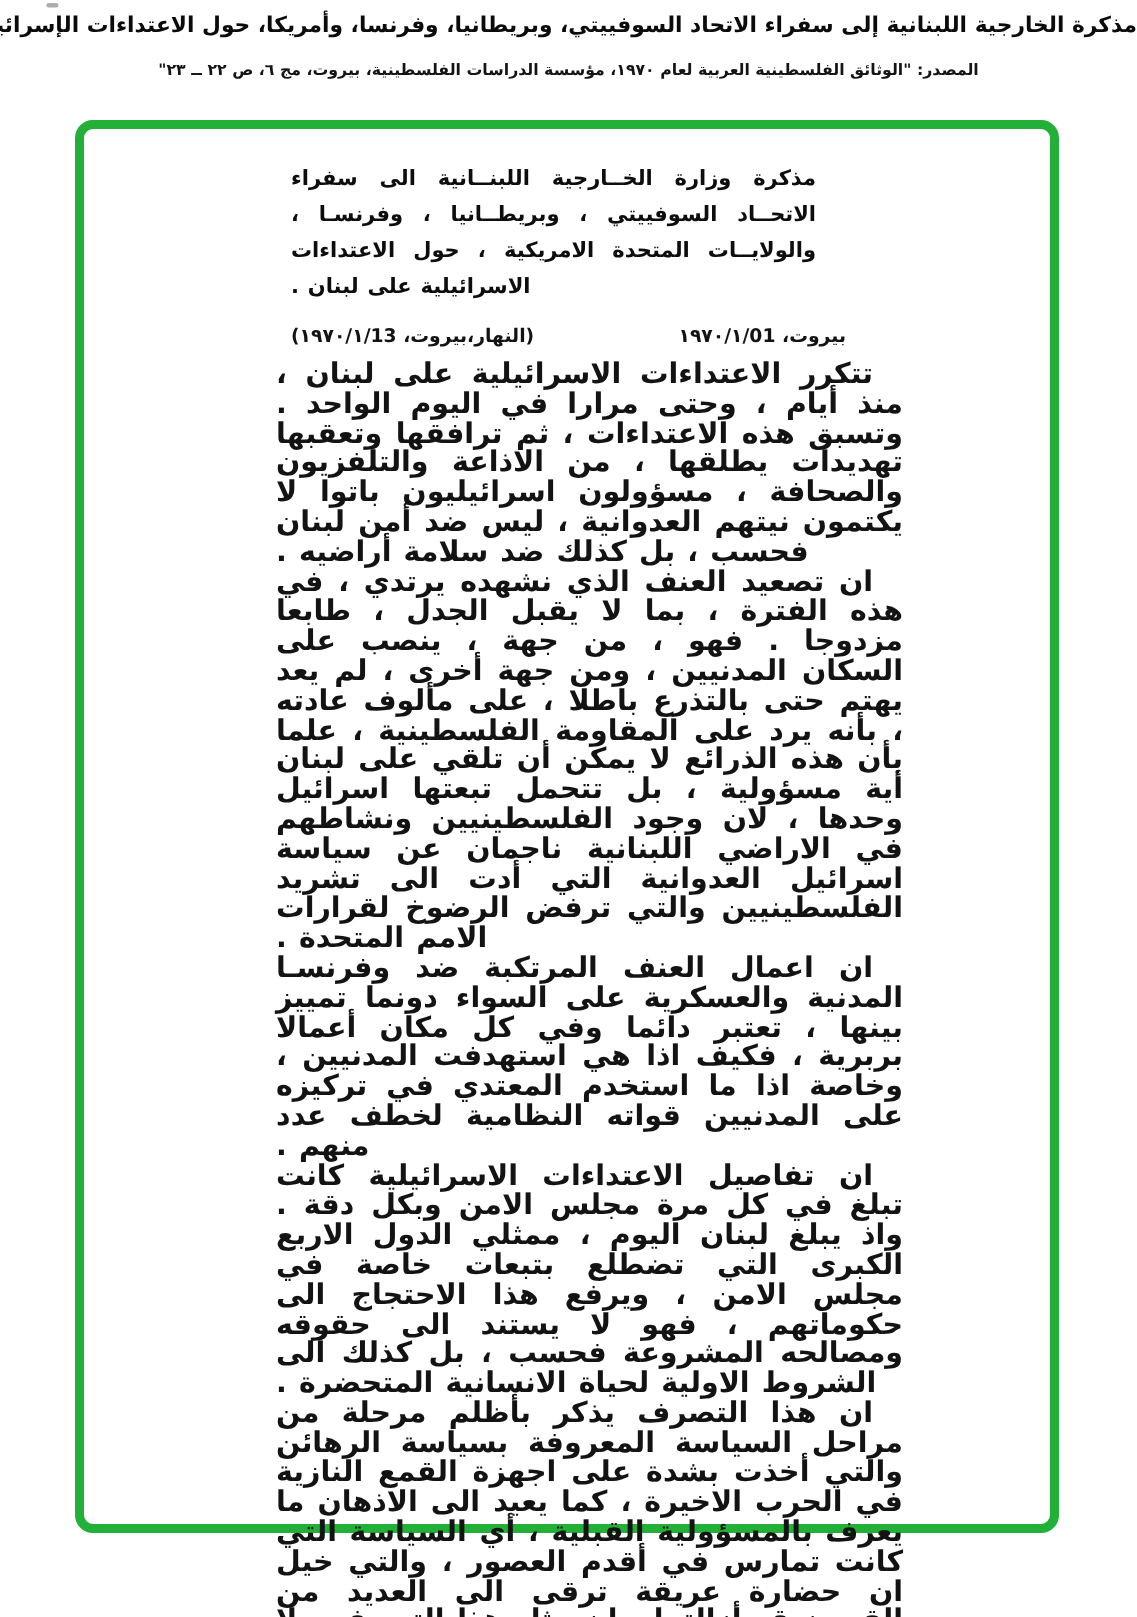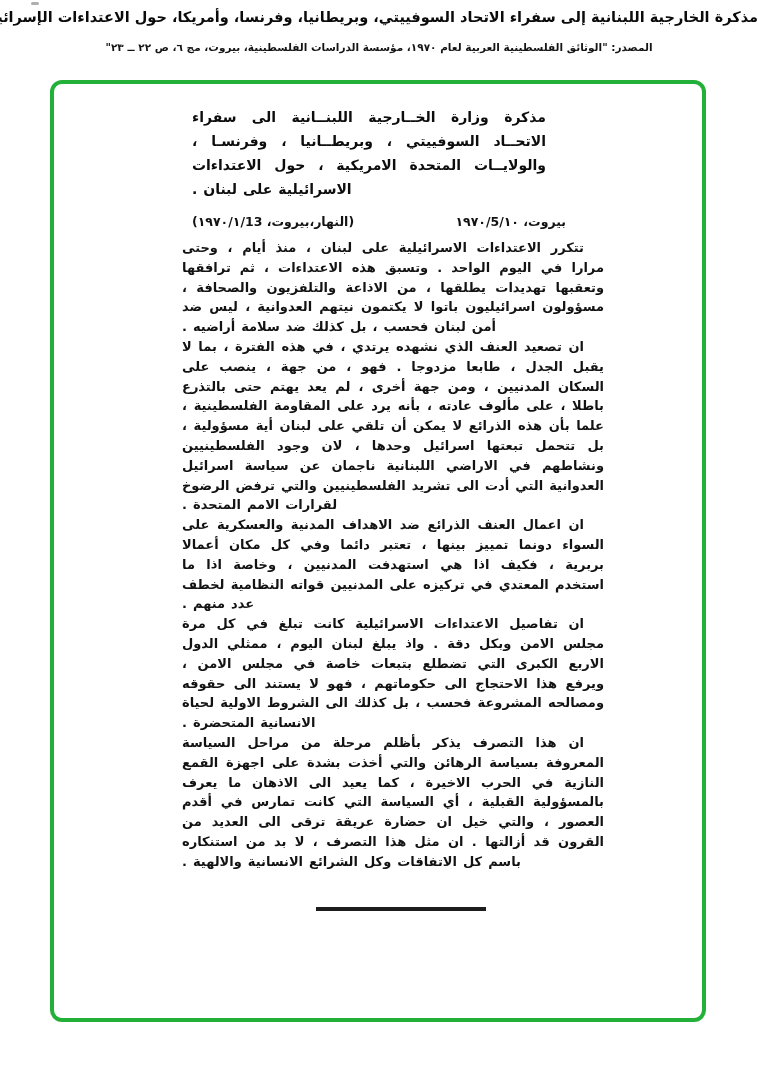--- a/index.html
+++ b/index.html
@@ -16,42 +16,42 @@
     position:absolute;top:41px;left:0;right:0;
     direction:rtl;text-align:center;white-space:nowrap;
     font-size:10.5px;font-weight:bold;color:#141414;
   }
   .scan-artifact{
     position:absolute;left:31px;top:2px;width:8px;height:3px;
     background:#9a9a9a;border-radius:2px;opacity:.8;
   }
   .doc-frame{
     position:absolute;left:50px;top:80px;width:656px;height:942px;
-    box-sizing:border-box;border:4px solid #a16207;border-radius:12px;
+    box-sizing:border-box;border:6px solid #a16207;border-radius:12px;
     background:#ffffff;
   }
   .doc-content{
     position:absolute;top:0;left:0;right:0;
     margin:21px 98px 0 128px;  
     direction:rtl;color:#131313;
   }
   .memo-heading{
     margin:0 58px 0 10px;
     font-size:14px;font-weight:bold;line-height:24px;
     text-align:justify;text-align-last:left;
     word-spacing:1px;color:#0d0d0d;
   }
   .dateline{
     margin-top:13px;padding:0 38px 0 10px;
     display:flex;justify-content:space-between;align-items:baseline;
     font-size:12.5px;font-weight:bold;
   }
   .memo-body{margin-top:9px;}
   .memo-body p{
-    margin:0;font-size:13px;font-weight:bold;line-height:19.8px;
+    margin:0;font-size:19px;font-weight:bold;line-height:19.8px;
     text-align:justify;text-align-last:left;text-indent:20px;
     word-spacing:1.5px;color:#131313;
   }
   .end-divider{
     width:170px;height:4px;background:#1d1d1d;
     margin:35px auto 0;transform:translateX(8px); 
   }
 </style>
 </head>
 <body>
@@ -60,28 +60,28 @@
 
 <div class="page-title">مذكرة الخارجية اللبنانية إلى سفراء الاتحاد السوفييتي، وبريطانيا، وفرنسا، وأمريكا، حول الاعتداءات الإسرائيلية</div>
 <div class="page-source">المصدر: "الوثائق الفلسطينية العربية لعام ١٩٧٠، مؤسسة الدراسات الفلسطينية، بيروت، مج ٦، ص ٢٢ ــ ٢٣"</div>
 
 <div class="doc-frame" style="border-color: rgb(34, 176, 56);">
   <div class="doc-content">
 
     <div class="memo-heading">مذكرة وزارة الخــارجية اللبنــانية الى سفراء الاتحــاد السوفييتي ، وبريطــانيا ، وفرنسـا ، والولايــات المتحدة الامريكية ، حول الاعتداءات الاسرائيلية على لبنان .</div>
 
     <div class="dateline">
-      <span>بيروت، ١٩٧٠/5/١٠</span>
+      <span>بيروت، ١٩٧٠/١/01</span>
       <span>(النهار،بيروت، ١٩٧٠/١/13)</span>
     </div>
 
     <div class="memo-body">
       <p>تتكرر الاعتداءات الاسرائيلية على لبنان ، منذ أيام ، وحتى مرارا في اليوم الواحد . وتسبق هذه الاعتداءات ، ثم ترافقها وتعقبها تهديدات يطلقها ، من الاذاعة والتلفزيون والصحافة ، مسؤولون اسرائيليون باتوا لا يكتمون نيتهم العدوانية ، ليس ضد أمن لبنان فحسب ، بل كذلك ضد سلامة أراضيه .</p>
       <p>ان تصعيد العنف الذي نشهده يرتدي ، في هذه الفترة ، بما لا يقبل الجدل ، طابعا مزدوجا . فهو ، من جهة ، ينصب على السكان المدنيين ، ومن جهة أخرى ، لم يعد يهتم حتى بالتذرع باطلا ، على مألوف عادته ، بأنه يرد على المقاومة الفلسطينية ، علما بأن هذه الذرائع لا يمكن أن تلقي على لبنان أية مسؤولية ، بل تتحمل تبعتها اسرائيل وحدها ، لان وجود الفلسطينيين ونشاطهم في الاراضي اللبنانية ناجمان عن سياسة اسرائيل العدوانية التي أدت الى تشريد الفلسطينيين والتي ترفض الرضوخ لقرارات الامم المتحدة .</p>
-      <p>ان اعمال العنف الذرائع ضد الاهداف المدنية والعسكرية على السواء دونما تمييز بينها ، تعتبر دائما وفي كل مكان أعمالا بربرية ، فكيف اذا هي استهدفت المدنيين ، وخاصة اذا ما استخدم المعتدي في تركيزه على المدنيين قواته النظامية لخطف عدد منهم .</p>
+      <p>ان اعمال العنف المرتكبة ضد وفرنسـا المدنية والعسكرية على السواء دونما تمييز بينها ، تعتبر دائما وفي كل مكان أعمالا بربرية ، فكيف اذا هي استهدفت المدنيين ، وخاصة اذا ما استخدم المعتدي في تركيزه على المدنيين قواته النظامية لخطف عدد منهم .</p>
       <p>ان تفاصيل الاعتداءات الاسرائيلية كانت تبلغ في كل مرة مجلس الامن وبكل دقة . واذ يبلغ لبنان اليوم ، ممثلي الدول الاربع الكبرى التي تضطلع بتبعات خاصة في مجلس الامن ، ويرفع هذا الاحتجاج الى حكوماتهم ، فهو لا يستند الى حقوقه ومصالحه المشروعة فحسب ، بل كذلك الى الشروط الاولية لحياة الانسانية المتحضرة .</p>
       <p>ان هذا التصرف يذكر بأظلم مرحلة من مراحل السياسة المعروفة بسياسة الرهائن والتي أخذت بشدة على اجهزة القمع النازية في الحرب الاخيرة ، كما يعيد الى الاذهان ما يعرف بالمسؤولية القبلية ، أي السياسة التي كانت تمارس في أقدم العصور ، والتي خيل ان حضارة عريقة ترقى الى العديد من القرون قد أزالتها . ان مثل هذا التصرف ، لا بد من استنكاره باسم كل الاتفاقات وكل الشرائع الانسانية والالهية .</p>
     </div>
 
     <div class="end-divider"></div>
 
   </div>
 </div>
 
 </body></html>

